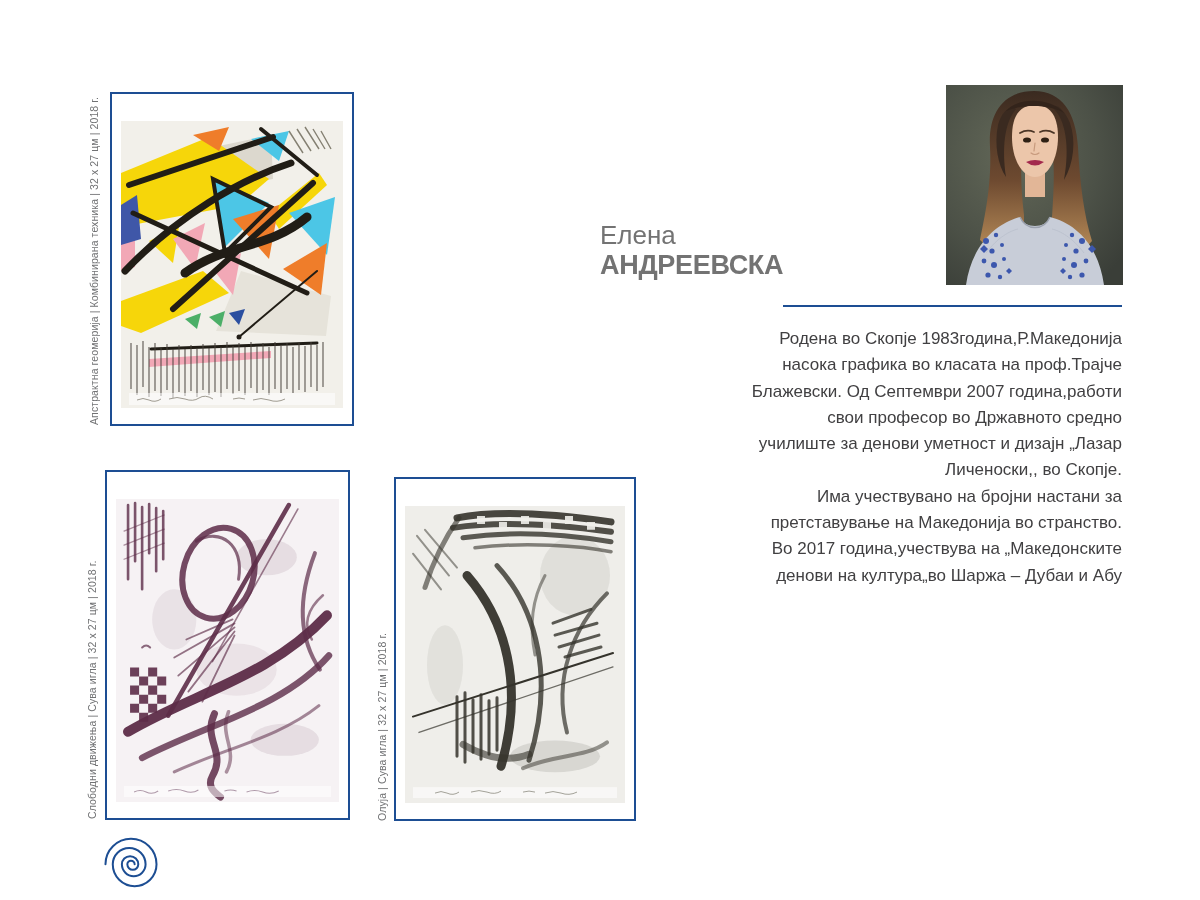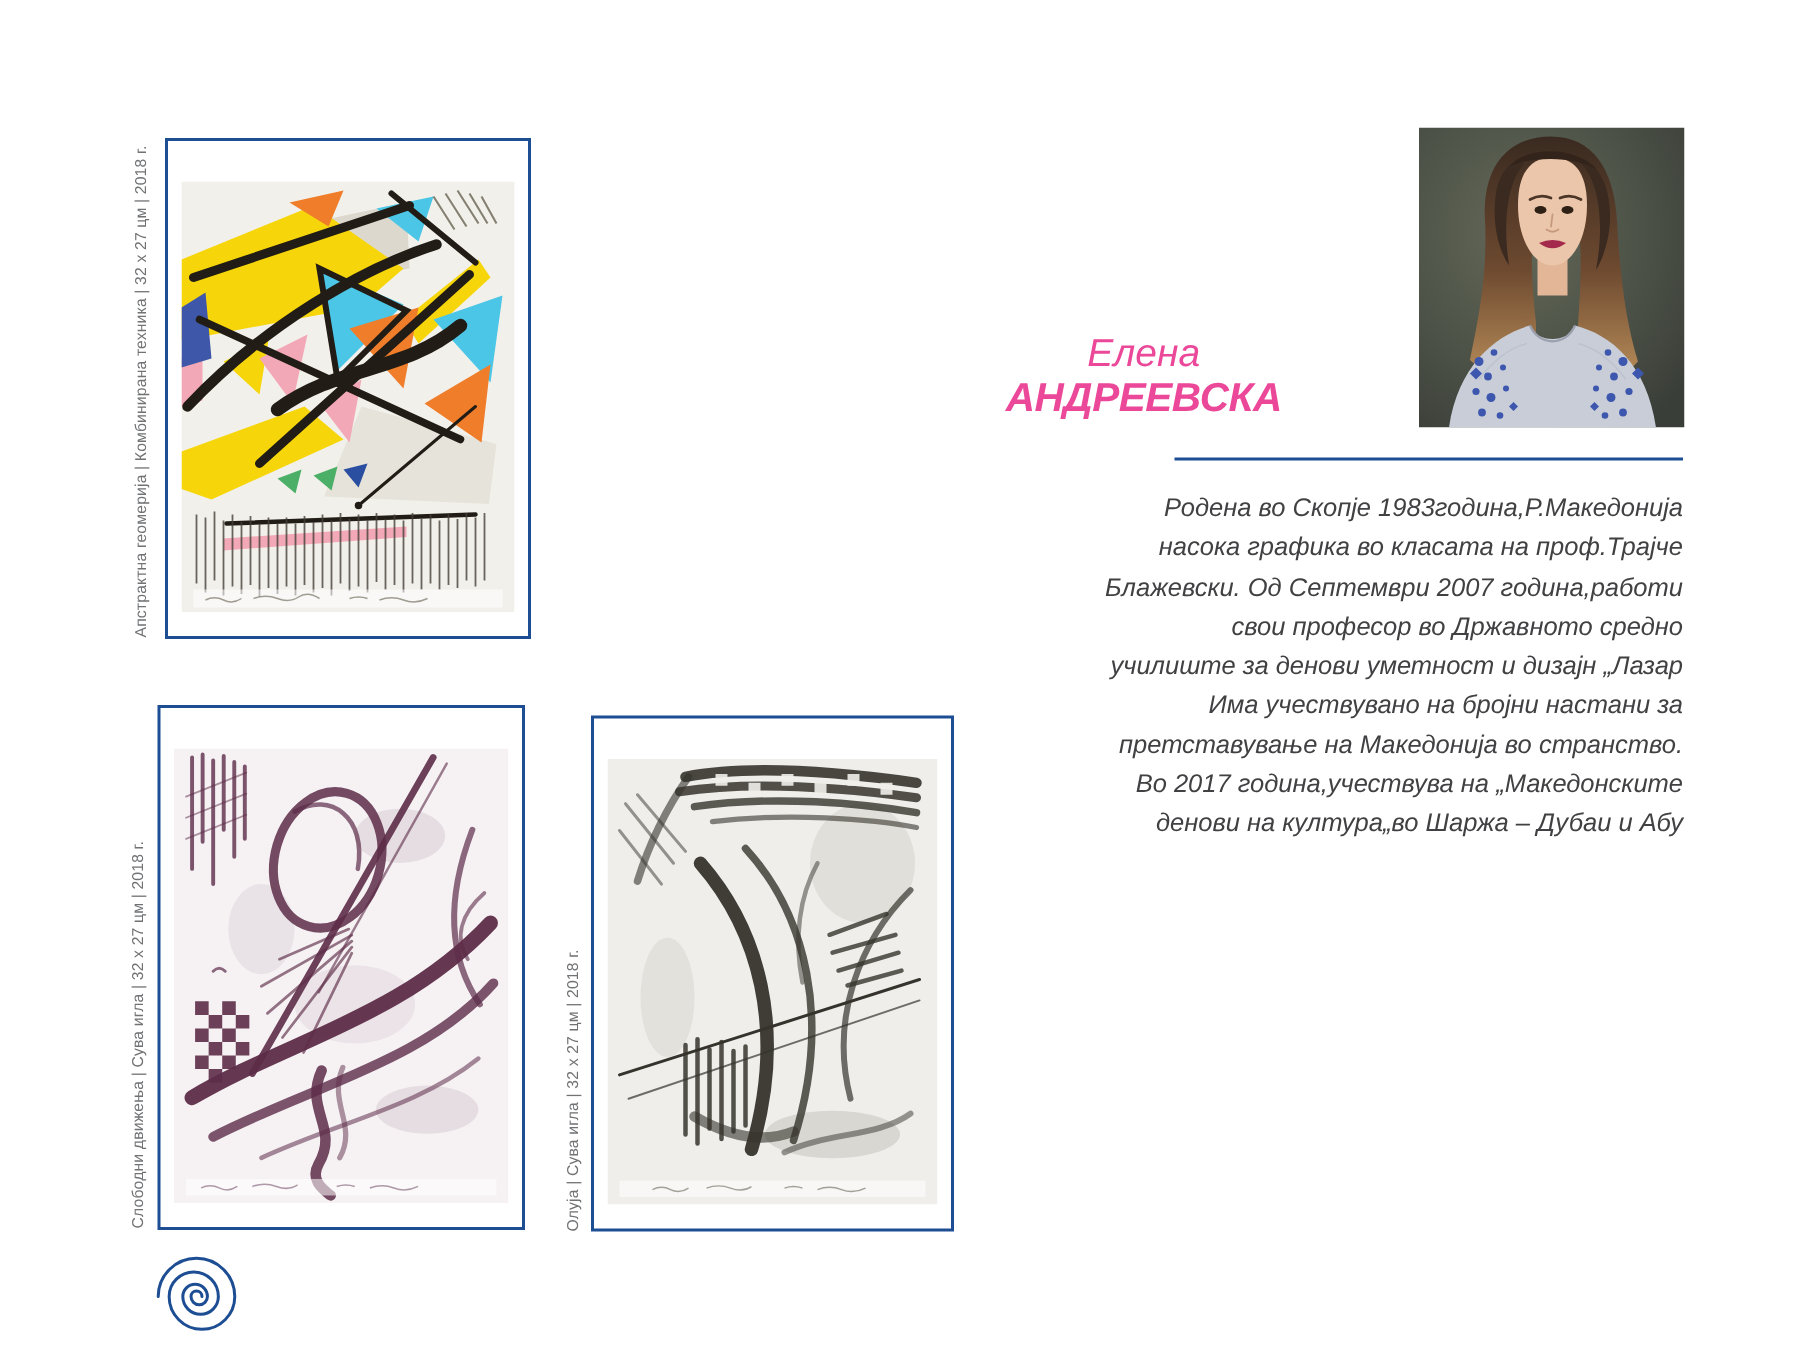--- a/index.html
+++ b/index.html
@@ -24,30 +24,29 @@
   }
   #caption1{left:88px;top:425px;}
   #caption2{left:86px;top:819px;}
   #caption3{left:376px;top:821px;}
   
   .logo{position:absolute;left:100px;top:837px;width:62px;height:53px;}
   
   .photo{position:absolute;left:946px;top:85px;width:177px;height:200px;}
   .photo svg{display:block;width:100%;height:100%;}
   .name-block{
-    position:absolute;left:600px;top:221px;width:325px;text-align:center;
-    color:#ec4899;
-    font-style:italic;
+    position:absolute;left:600px;top:221px;width:325px;text-align:left;
+    color:#737373;
   }
   .first-name{font-size:26px;line-height:28px;font-weight:400;}
   .last-name{font-size:27px;line-height:30px;font-weight:700;letter-spacing:-0.3px;margin-top:1px;}
   .divider{position:absolute;left:783px;top:305px;width:339px;height:2px;background:#1d4e93;}
   .bio{
     position:absolute;left:722px;top:326px;width:400px;text-align:right;
-    font-size:17px;line-height:26.3px;color:#414042;font-style:italic;
+    font-size:17px;line-height:26.3px;color:#414042;
   }
 </style>
 </head>
 <body>
 
 <div class="page">
 
   <div class="frame" id="frame1">
     <svg viewBox="0 0 222 287" preserveAspectRatio="none">
       <rect width="222" height="287" fill="#f2f0ea"></rect>
@@ -225,19 +224,20 @@
   </div>
 
   <div class="divider"></div>
 
   <div class="bio">
     <div class="bio-line">Родена во Скопје 1983година,Р.Македонија</div>
     <div class="bio-line">насока графика во класата на проф.Трајче</div>
     <div class="bio-line">Блажевски. Од Септември 2007 година,работи</div>
     <div class="bio-line">свои професор во Државното средно</div>
     <div class="bio-line">училиште за денови уметност и дизајн „Лазар</div>
+    <div class="bio-line">Личеноски,, во Скопје.</div>
     <div class="bio-line">Има учествувано на бројни настани за</div>
     <div class="bio-line">претставување на Македонија во странство.</div>
     <div class="bio-line">Во 2017 година,учествува на „Македонските</div>
     <div class="bio-line">денови на култура„во Шаржа – Дубаи и Абу</div>
   </div>
 
 </div>
 
 </body></html>

